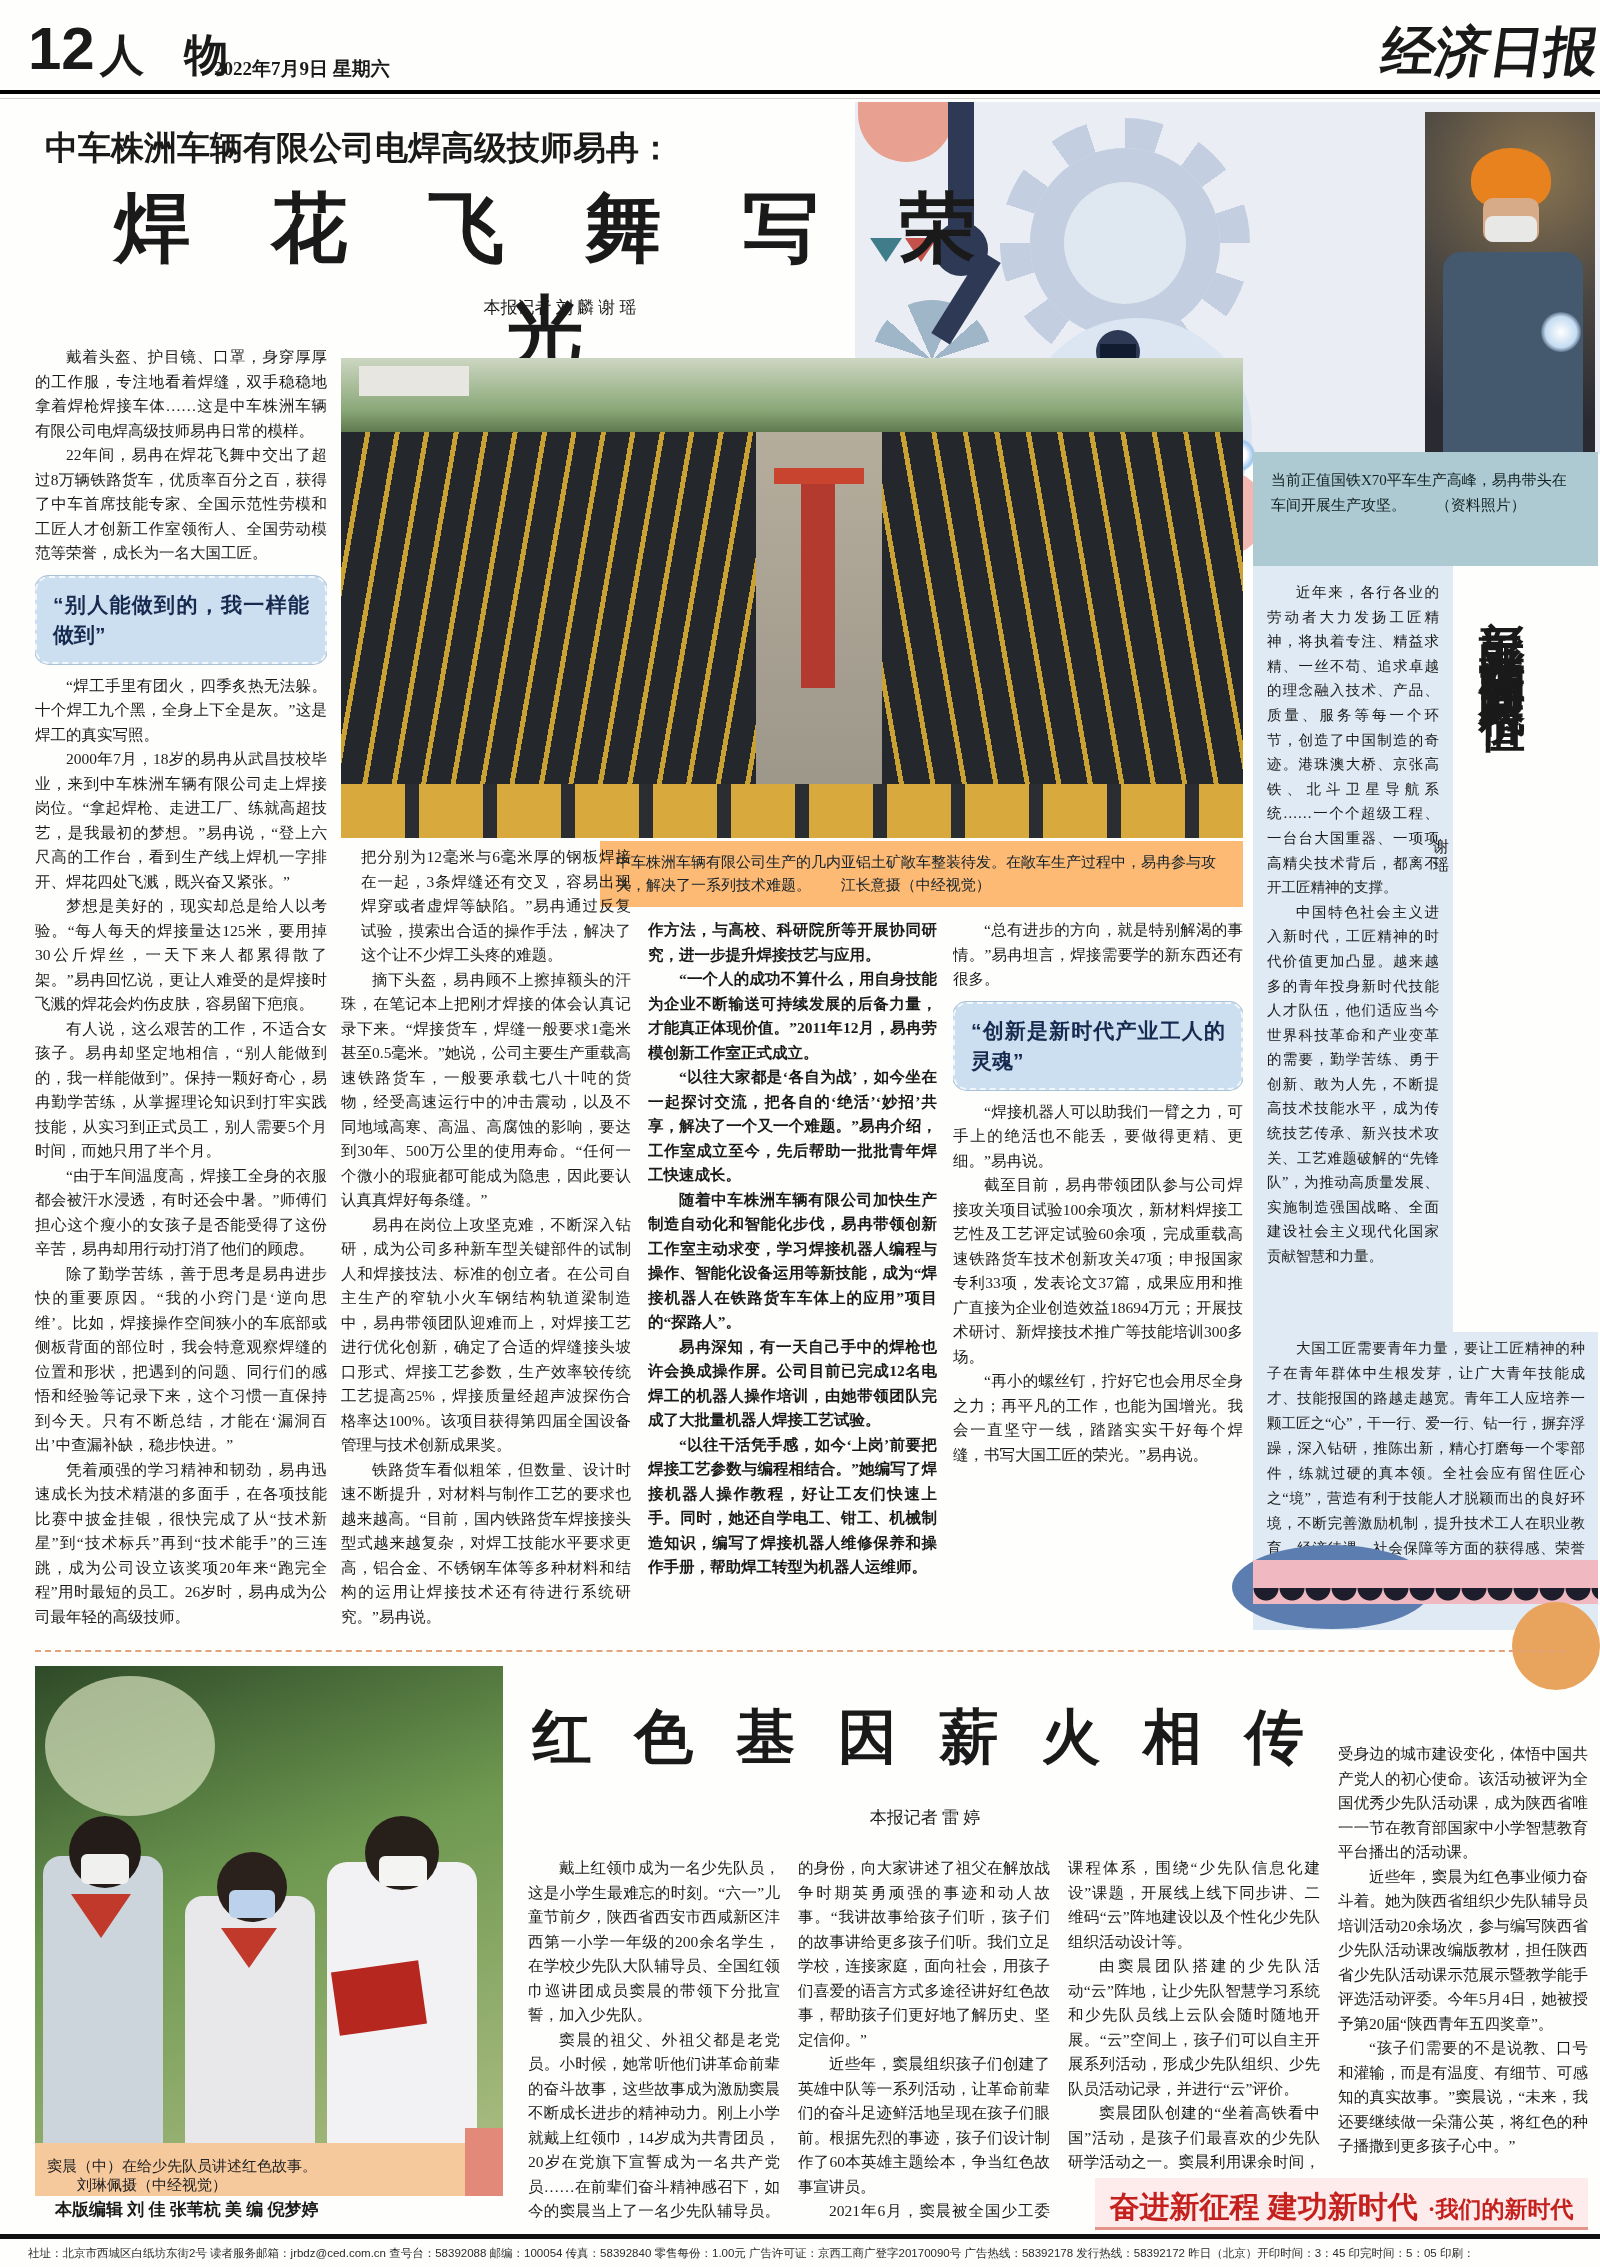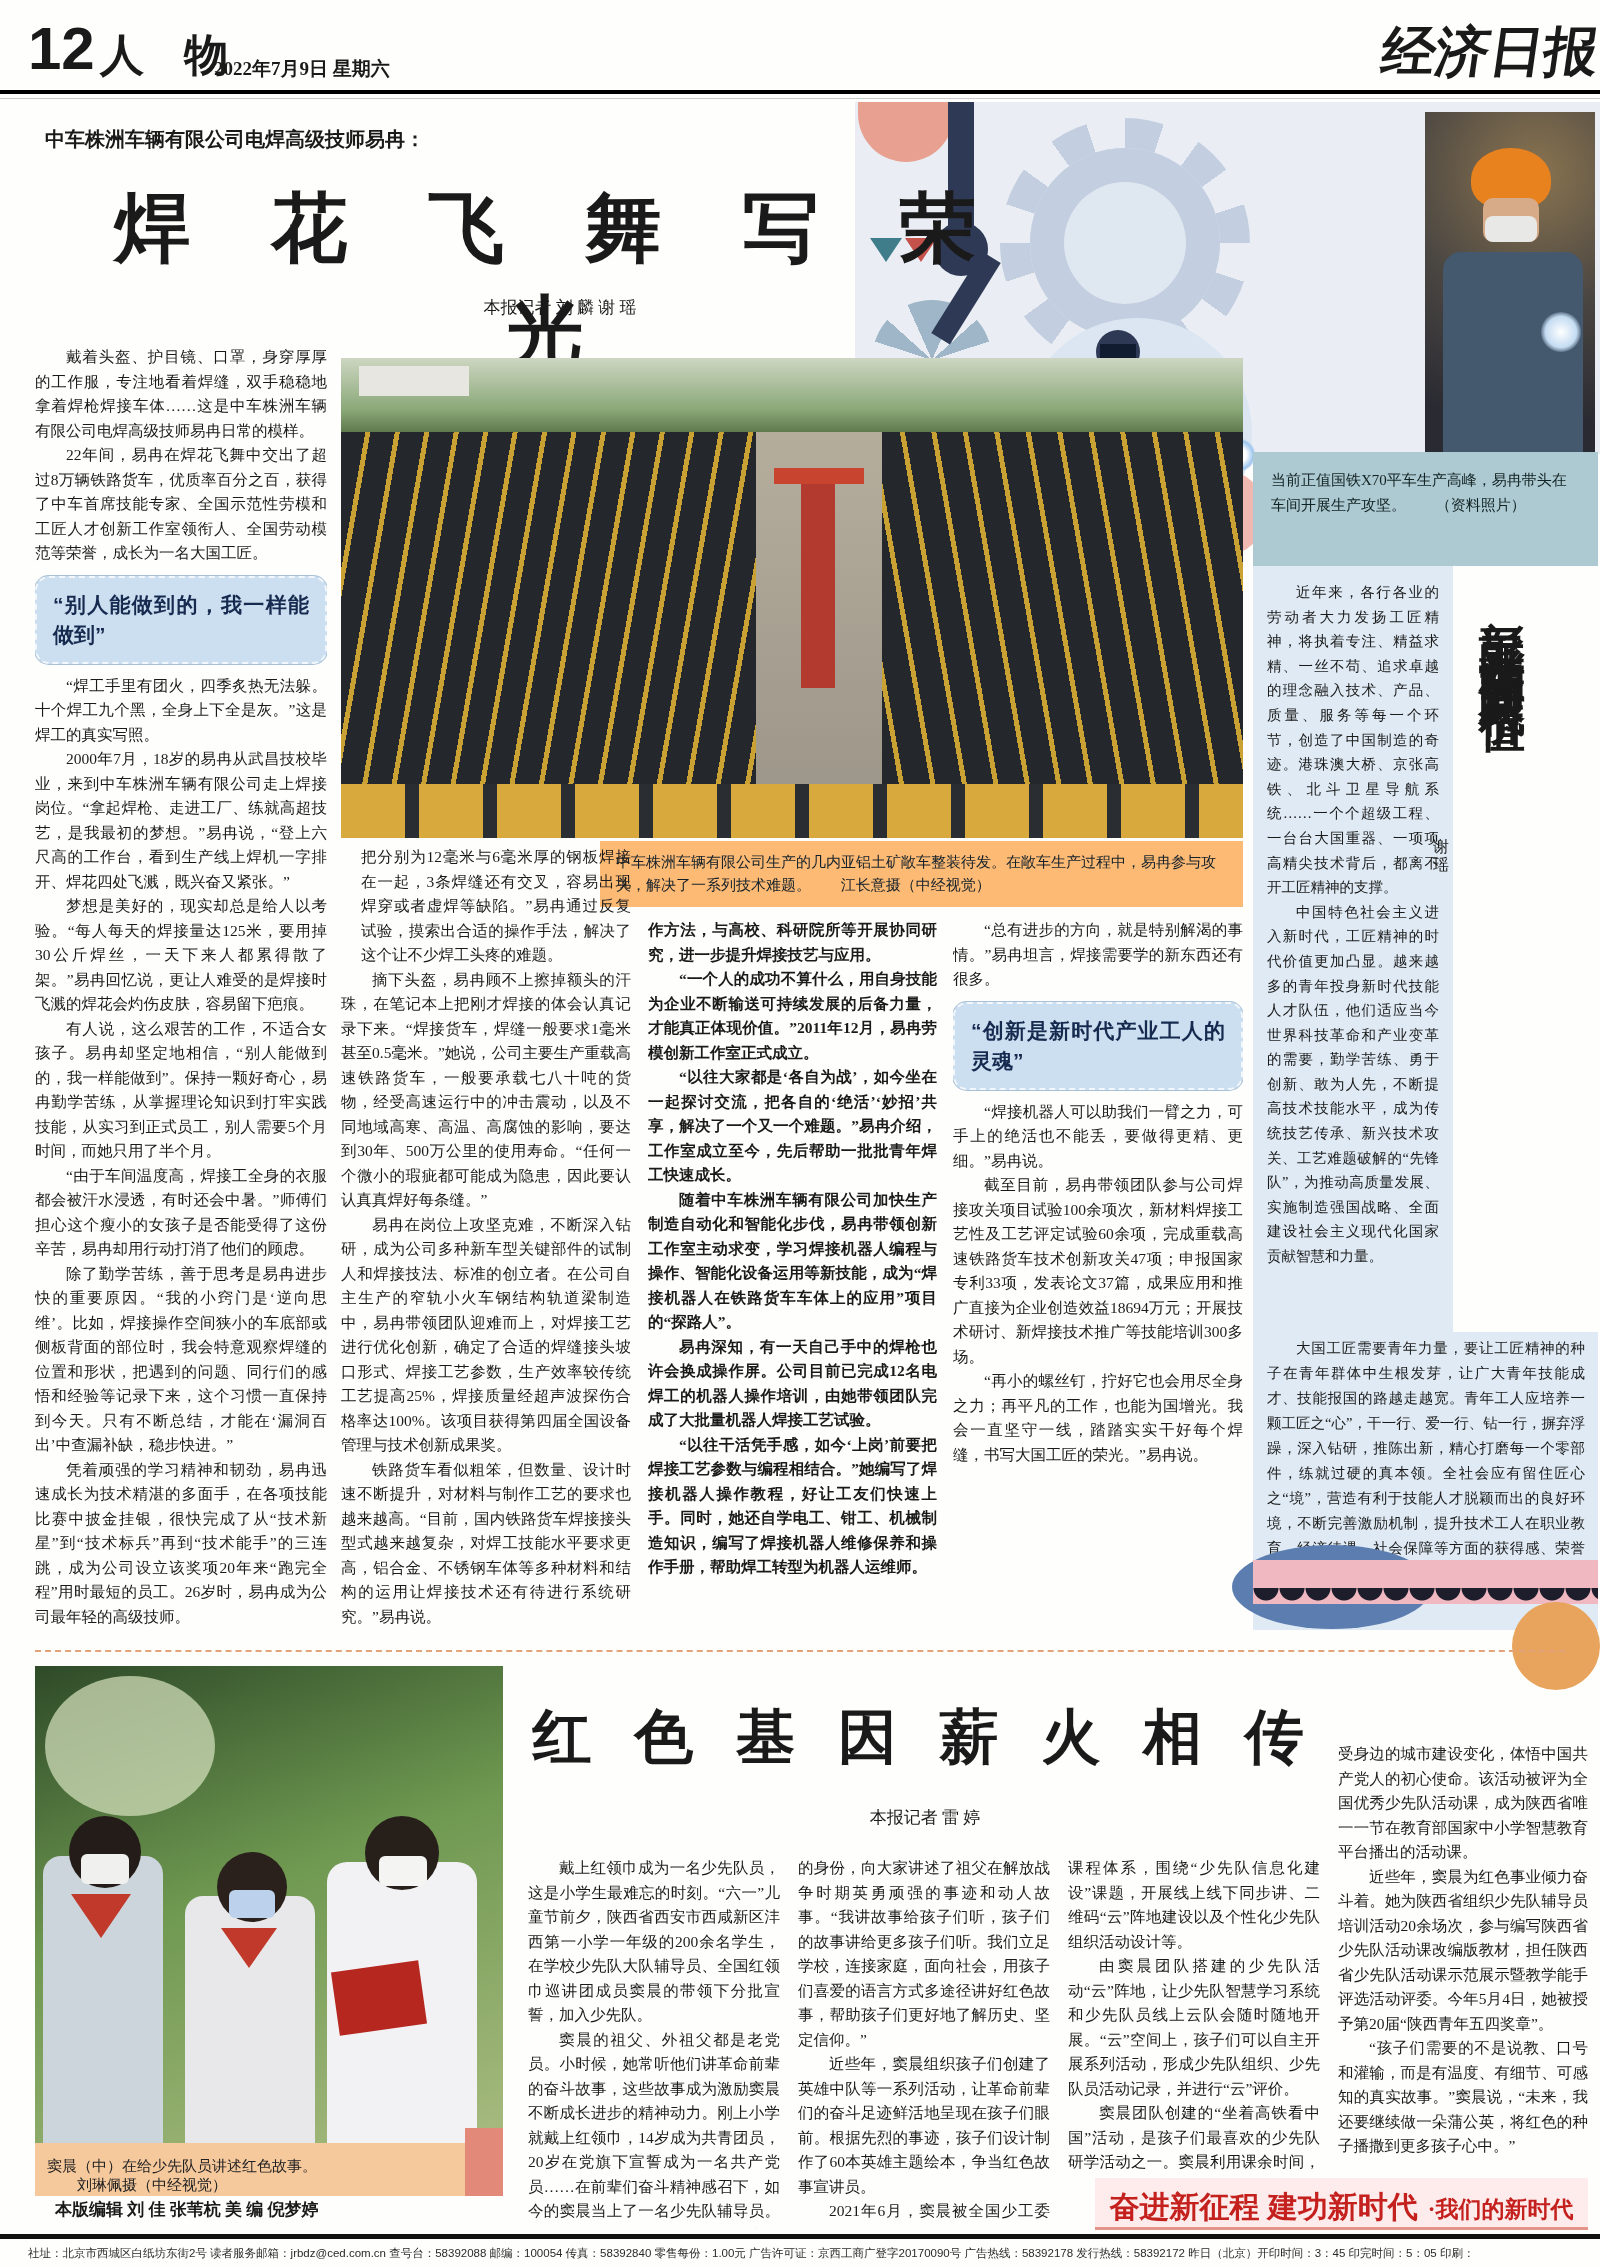--- a/index.html
+++ b/index.html
@@ -57,21 +57,21 @@
     <div style="position:absolute;left:58px;top:86px;width:56px;height:44px;border-radius:10px;background:#d8ab88;"></div>
     <div style="position:absolute;left:60px;top:104px;width:52px;height:26px;border-radius:8px;background:#e8e8e6;"></div>
     <div style="position:absolute;left:18px;top:140px;width:140px;height:200px;border-radius:18px 18px 0 0;background:#44586e;"></div>
     <div style="position:absolute;left:116px;top:200px;width:40px;height:40px;border-radius:50%;background:radial-gradient(circle,#fff,#c4dcf2 55%,transparent 75%);"></div>
   </div>
   <div class="abs" style="left:1253px;top:452px;width:345px;height:114px;background:#adc9d2;padding:16px 18px 8px;box-sizing:border-box;font-size:15px;line-height:25px;color:#122;">
     <span>当前正值国铁X70平车生产高峰，易冉带头在车间开展生产攻坚。</span>
     <span class="credit">（资料照片）</span>
   </div>
 
-  <div class="abs sans" style="left:45px;top:126px;font-size:20px;font-weight:bold;">中车株洲车辆有限公司电焊高级技师易冉：</div>
+  <div class="abs sans" style="left:45px;top:126px;font-size:33px;font-weight:bold;">中车株洲车辆有限公司电焊高级技师易冉：</div>
   <div class="abs" style="left:40px;top:296px;width:1040px;text-align:center;font-size:17px;">本报记者 刘 麟 谢 瑶</div>
   <div class="abs sans" style="left:40px;top:178px;width:1040px;text-align:center;font-size:76px;font-weight:bold;letter-spacing:30px;">焊 花 飞 舞 写 荣 光</div>
 
   <div class="abs photo" style="left:341px;top:358px;width:902px;height:480px;background:#8a8478;">
     <div style="position:absolute;left:0;top:0;width:100%;height:74px;background:linear-gradient(#cdd6c2,#8aa878 70%,#5f7a4e);"></div>
     <div style="position:absolute;left:18px;top:8px;width:110px;height:30px;background:#e8e6e0;"></div>
     <div style="position:absolute;left:0;top:74px;width:46%;height:406px;background:repeating-linear-gradient(100deg,#24272c 0 24px,#caa133 24px 29px);"></div>
     <div style="position:absolute;right:0;top:74px;width:40%;height:406px;background:repeating-linear-gradient(80deg,#24272c 0 26px,#caa133 26px 31px);"></div>
     <div style="position:absolute;left:46%;top:74px;width:14%;height:406px;background:linear-gradient(#b5ad9c,#9a9488);"></div>
     <div style="position:absolute;left:51%;top:120px;width:34px;height:210px;background:#b23a2e;"></div>

